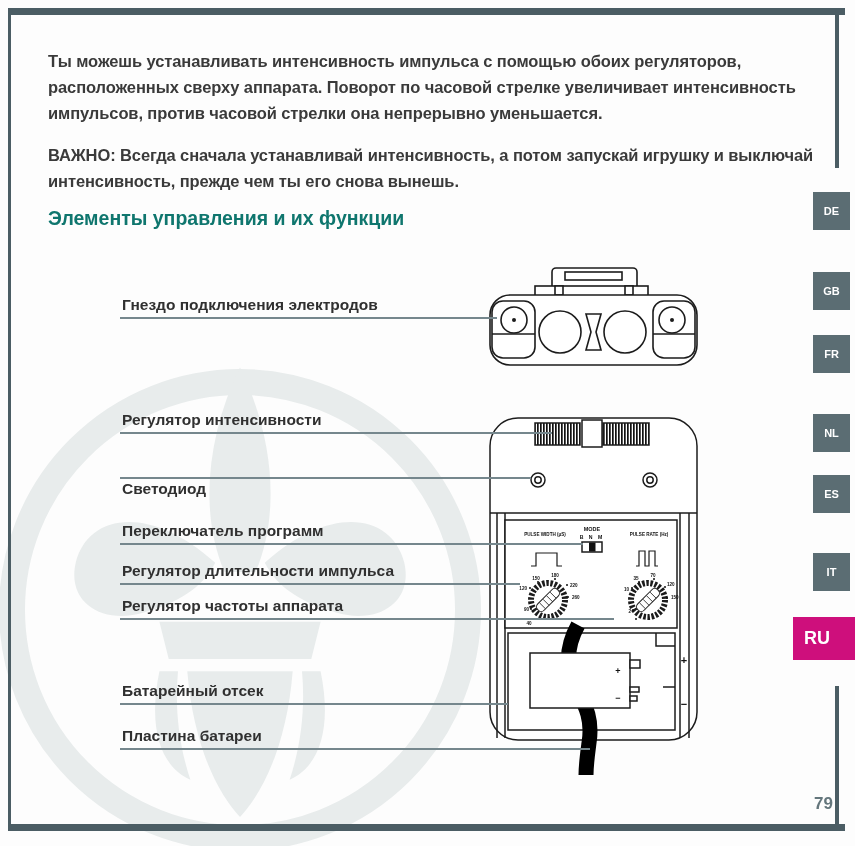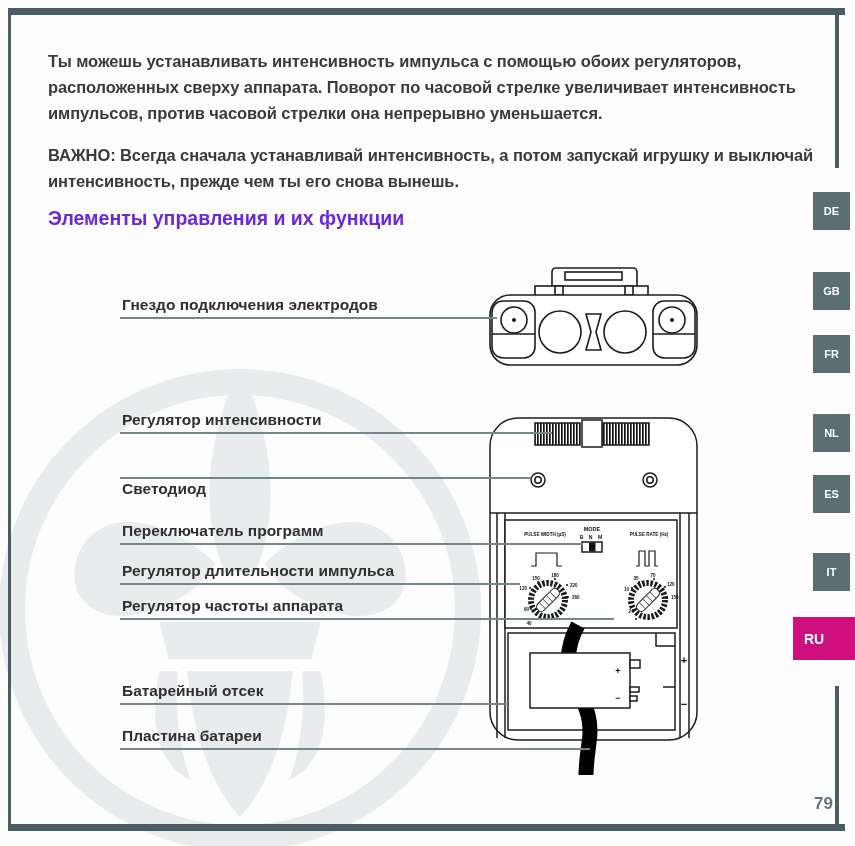--- a/index.html
+++ b/index.html
@@ -5,31 +5,31 @@
   html,body{margin:0;padding:0;background:#fff;}
   #page{position:relative;width:855px;height:846px;background:#fdfdfd;overflow:hidden;
         font-family:"Liberation Sans","DejaVu Sans",sans-serif;color:#2e2e2e;}
   
   .frame{position:absolute;background:#4b5d64;}
   
   #watermark{position:absolute;left:-70px;top:350px;z-index:0;}
   
   .para{position:absolute;left:48px;width:770px;font-size:16.5px;line-height:26px;
         font-weight:700;color:#3a3a3a;letter-spacing:-0.1px;z-index:1;}
-  .h1{position:absolute;left:48px;font-size:19.5px;font-weight:700;color:#6d28d9;z-index:1;}
+  .h1{position:absolute;left:48px;font-size:19.5px;font-weight:700;color:#0f766e;z-index:1;}
   
   .lbl{position:absolute;left:122px;font-size:15.5px;font-weight:700;color:#303030;z-index:3;white-space:nowrap;}
   .lead{position:absolute;left:120px;height:2px;background:#75878d;z-index:3;}
   
   .diag{position:absolute;z-index:2;}
   
   .tab{position:absolute;left:813px;width:37px;height:38px;background:#5b6d73;color:#fff;
        font-size:11px;font-weight:700;display:flex;align-items:center;justify-content:center;z-index:4;}
   .tab.active{left:793px;width:62px;height:43px;background:#ce0f7c;justify-content:flex-start;
-       padding-left:11px;box-sizing:border-box;font-size:14px;}
+       padding-left:11px;box-sizing:border-box;font-size:18px;}
   
   #pagenum{position:absolute;left:793px;top:794px;width:40px;text-align:right;
        font-size:17px;font-weight:700;color:#64767c;z-index:1;}
   svg text{font-family:"Liberation Sans","DejaVu Sans",sans-serif;}
 </style>
 </head>
 <body>
 
 <div id="page">
 

